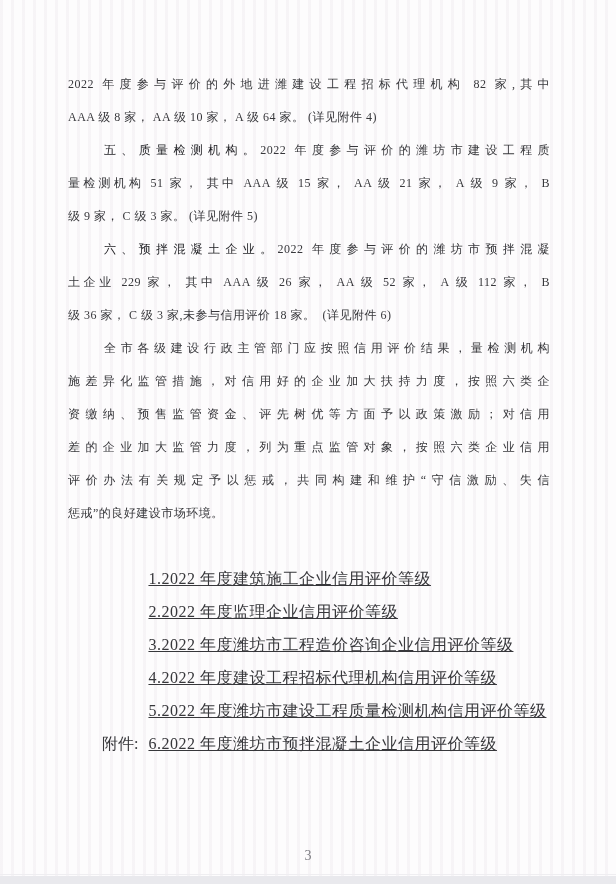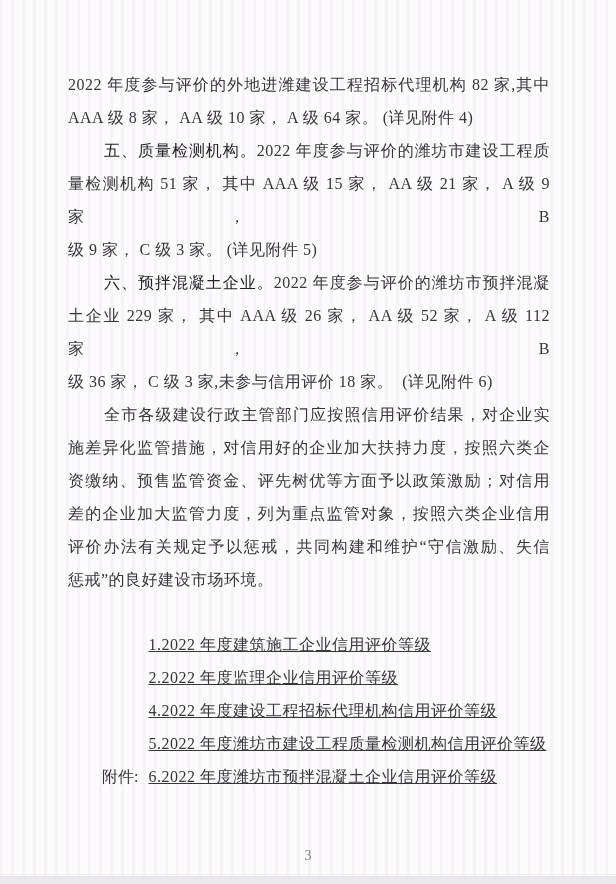--- a/index.html
+++ b/index.html
@@ -20,21 +20,21 @@
     padding: 68px 66px 0 68px;
     background-color: #fdfcfd;
     background-image: repeating-linear-gradient(
       90deg,
       rgba(237,232,237,0.40) 0px, rgba(237,232,237,0.40) 3px,
       rgba(255,255,255,0) 3px, rgba(255,255,255,0) 11px
     );
     color: #37373b;
   }
   .body-text {
-    font-size: 16px;
+    font-size: 12px;
     line-height: 33px;
   }
   .line {
     white-space: pre-wrap;
     letter-spacing: 0.5px;
   }
   .line.justify {
     text-align: justify;
     text-align-last: justify;
   }
@@ -99,33 +99,34 @@
 
   <div class="body-text">
     <div class="line justify"><b class="lead"></b><span>2022 年度参与评价的外地进潍建设工程招标代理机构 82 家,其中</span></div>
       <div class="line"><b class="lead"></b><span>AAA 级 8 家， AA 级 10 家， A 级 64 家。 (详见附件 4)</span></div>
       <div class="line indent justify"><b class="lead">五、质量检测机构。</b><span>2022 年度参与评价的潍坊市建设工程质</span></div>
       <div class="line justify"><b class="lead"></b><span>量检测机构 51 家， 其中 AAA 级 15 家， AA 级 21 家， A 级 9 家， B</span></div>
       <div class="line"><b class="lead"></b><span>级 9 家， C 级 3 家。 (详见附件 5)</span></div>
       <div class="line indent justify"><b class="lead">六、预拌混凝土企业。</b><span>2022 年度参与评价的潍坊市预拌混凝</span></div>
       <div class="line justify"><b class="lead"></b><span>土企业 229 家， 其中 AAA 级 26 家， AA 级 52 家， A 级 112 家， B</span></div>
       <div class="line"><b class="lead"></b><span>级 36 家， C 级 3 家,未参与信用评价 18 家。  (详见附件 6)</span></div>
-      <div class="line indent justify"><b class="lead"></b><span>全市各级建设行政主管部门应按照信用评价结果，对企业实</span></div>
+      <div class="line indent justify"><b class="lead"></b><span>全市各级建设行政主管部门应按照信用评价结果，量检测机构</span></div>
       <div class="line justify"><b class="lead"></b><span>施差异化监管措施，对信用好的企业加大扶持力度，按照六类企</span></div>
       <div class="line justify"><b class="lead"></b><span>资缴纳、预售监管资金、评先树优等方面予以政策激励；对信用</span></div>
       <div class="line justify"><b class="lead"></b><span>差的企业加大监管力度，列为重点监管对象，按照六类企业信用</span></div>
       <div class="line justify"><b class="lead"></b><span>评价办法有关规定予以惩戒，共同构建和维护“守信激励、失信</span></div>
       <div class="line"><b class="lead"></b><span>惩戒”的良好建设市场环境。</span></div>
   </div>
 
   <div class="attachments">
     <div class="att-label">附件:</div>
     <div class="att-items">
       <div class="att-item">1.2022 年度建筑施工企业信用评价等级</div>
         <div class="att-item">2.2022 年度监理企业信用评价等级</div>
+        <div class="att-item">3.2022 年度潍坊市工程造价咨询企业信用评价等级</div>
         <div class="att-item">4.2022 年度建设工程招标代理机构信用评价等级</div>
         <div class="att-item">5.2022 年度潍坊市建设工程质量检测机构信用评价等级</div>
         <div class="att-item">6.2022 年度潍坊市预拌混凝土企业信用评价等级</div>
     </div>
   </div>
 
   <div class="page-number">3</div>
 
   <div class="edge-line"></div>
   <div class="bottom-strip"></div>

